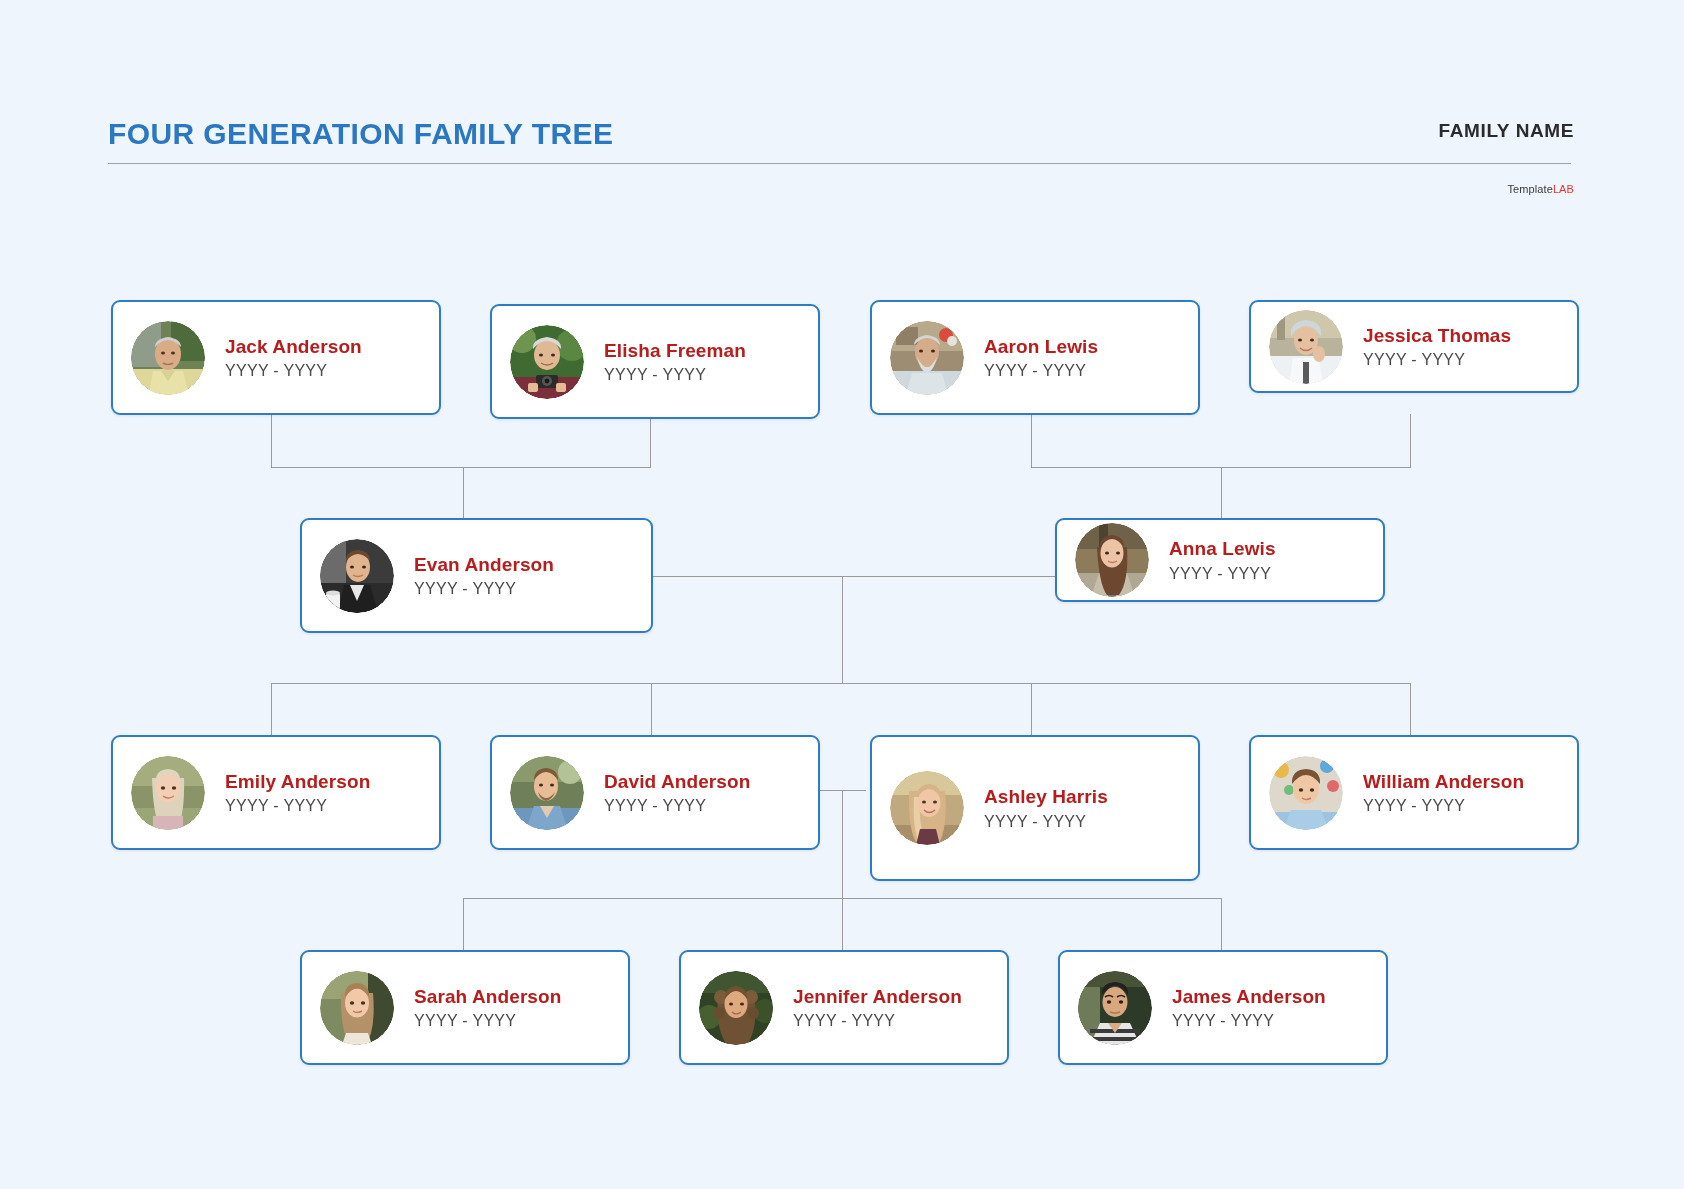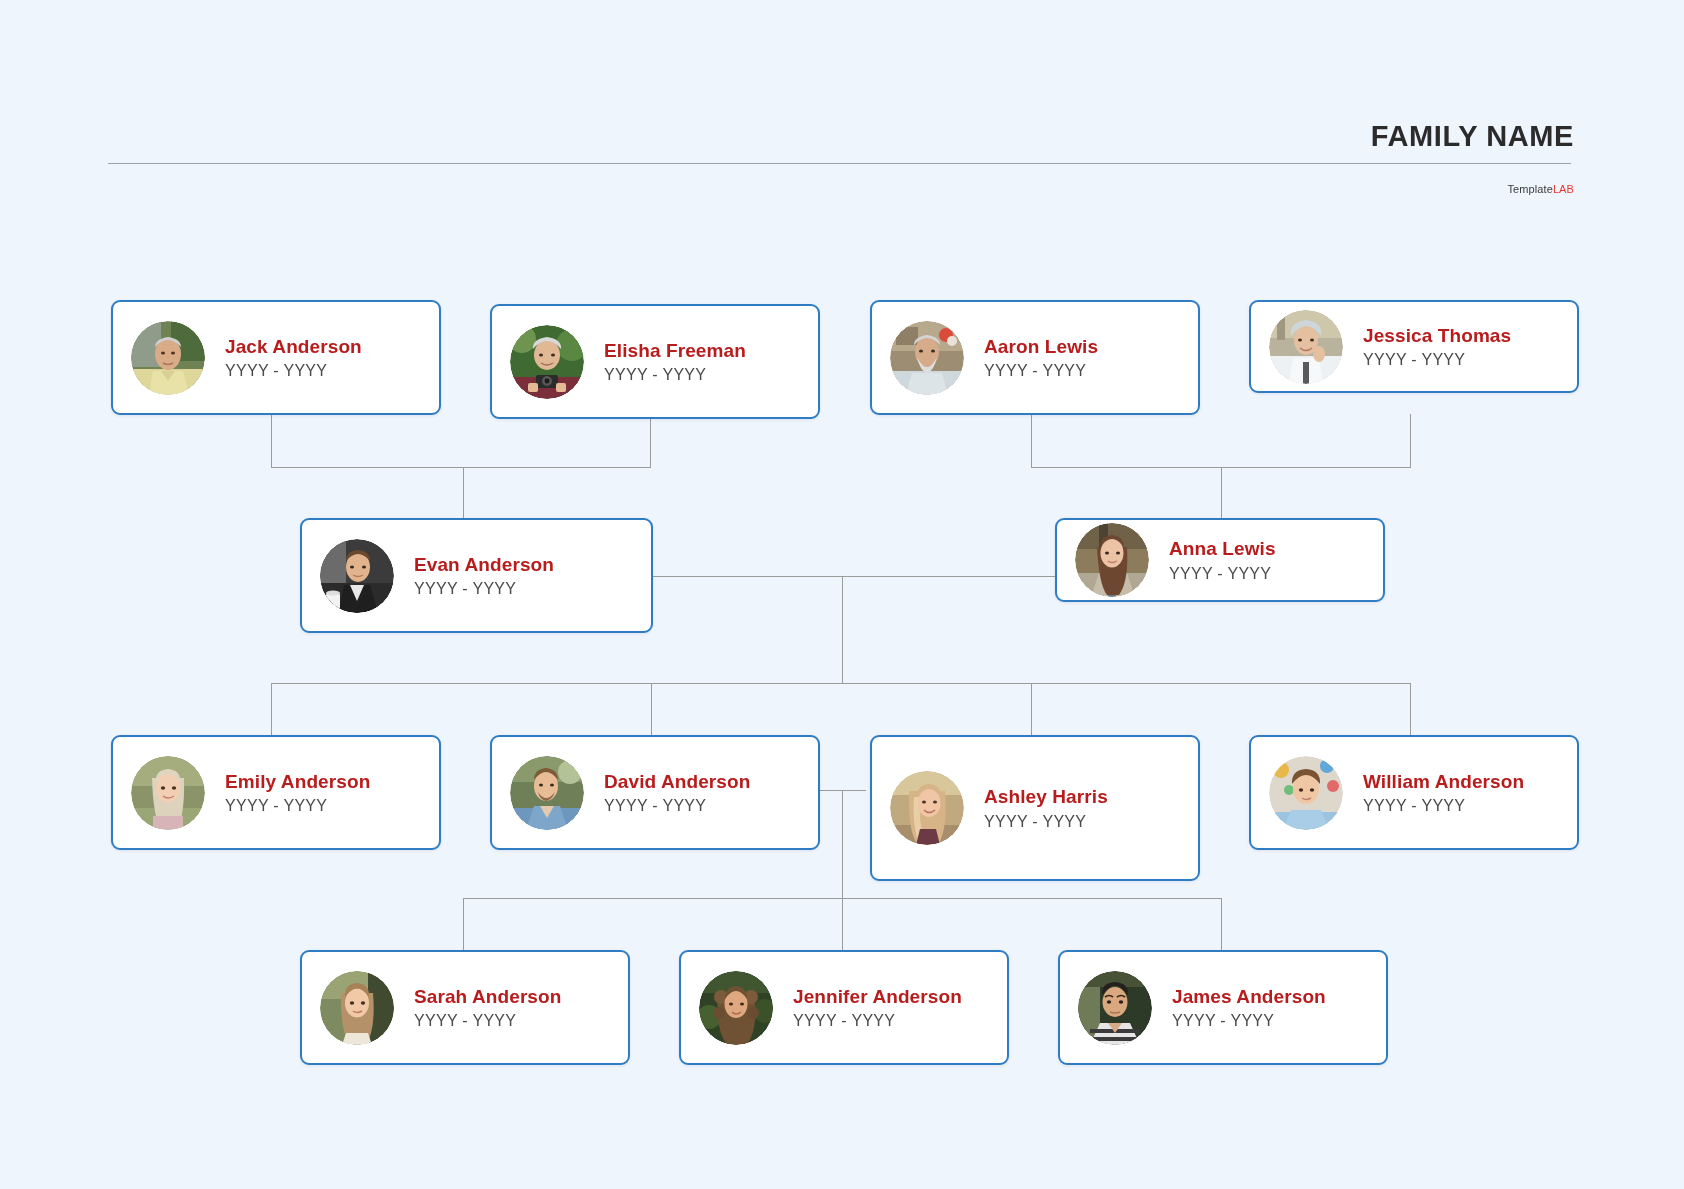--- a/index.html
+++ b/index.html
@@ -23,21 +23,21 @@
     left: 108px; top: 117px;
     font-size: 30px;
     font-weight: bold;
     letter-spacing: 0.4px;
     color: #2a78c2;
     white-space: nowrap;
   }
   .hdr-family {
     position: absolute;
     right: 110px; top: 120px;
-    font-size: 29px;
+    font-size: 19px;
     font-weight: bold;
     letter-spacing: 0.6px;
     color: #2b2b2b;
     white-space: nowrap;
   }
   .hdr-rule {
     position: absolute;
     left: 108px; top: 163px;
     width: 1463px; height: 1px;
     background: #9aa4ae;
@@ -107,20 +107,21 @@
     letter-spacing: 0.3px;
     white-space: nowrap;
     margin-top: 4px;
   }
 </style>
 </head>
 <body>
 
 <div id="sheet">
 
+  <div class="hdr-title">FOUR GENERATION FAMILY TREE</div>
   <div class="hdr-family">FAMILY NAME</div>
   <div class="hdr-rule"></div>
   <div class="logo">
     <span class="lg-t">Template</span><span class="lg-l">LAB</span>
   </div>
 
   <div class="ln v" style="left:271px;  top:414px; height:53px;"></div>
   <div class="ln v" style="left:650px;  top:414px; height:53px;"></div>
   <div class="ln h" style="left:271px;  top:467px; width:380px;"></div>
   <div class="ln v" style="left:463px;  top:467px; height:51px;"></div>

